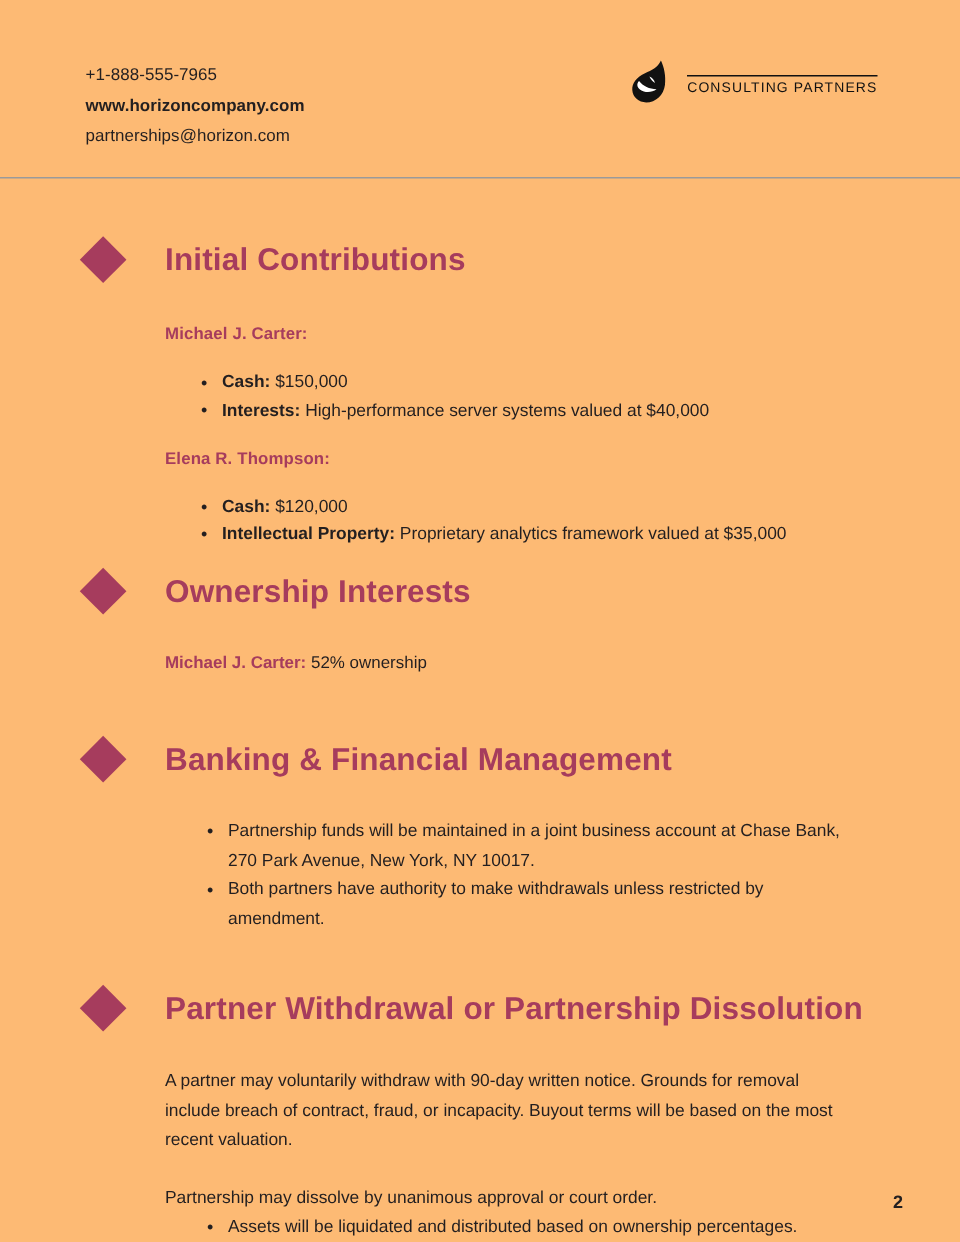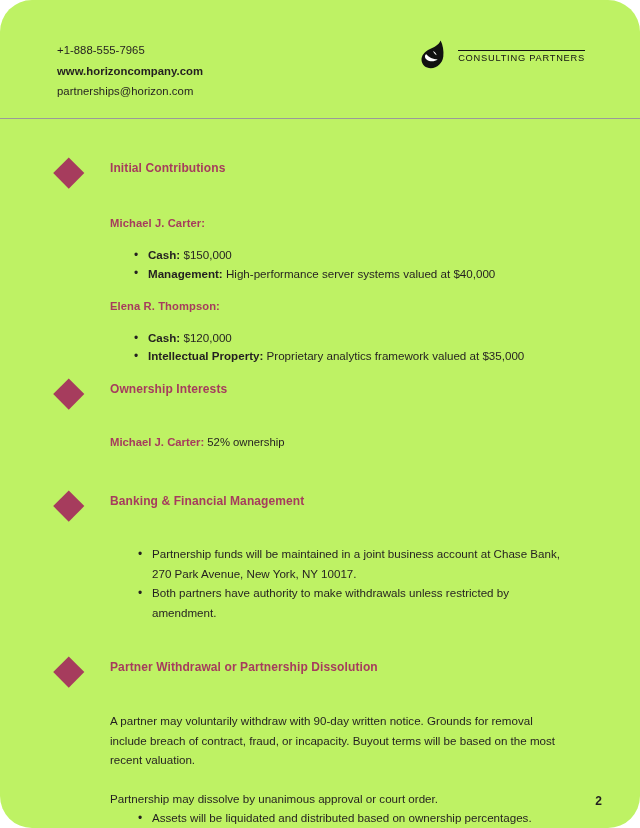--- a/index.html
+++ b/index.html
@@ -12,22 +12,21 @@
     height: 828px;
     position: relative;
     font-family: "Liberation Sans", sans-serif;
     color: #231f20;
     overflow: hidden;
   }
 
   .page {
     position: absolute;
     inset: 0;
-    background: #bef264;
-    border-radius: 32px;
+    background: #fdba74;
   }
 
   
   .header {
     position: absolute;
     left: 0;
     top: 0;
     width: 640px;
     height: 119px;
   }
@@ -119,21 +118,21 @@
     left: 58px;
     top: 2px;
     width: 21.5px;
     height: 21.5px;
     background: #a63c5d;
     transform: rotate(45deg);
   }
   .section-title {
     position: relative;
     margin-left: 110px;
-    font-size: 12px;
+    font-size: 21px;
     font-weight: bold;
     color: #a63c5d;
     letter-spacing: 0.1px;
     line-height: 1.25;
     padding-top: 1px;
   }
 
   .body-block {
     margin-left: 110px;
     margin-right: 52px;
@@ -238,21 +237,21 @@
     <div class="section" style="margin-top:41px;">
       <div class="section-head">
         <div class="diamond"></div>
         <div class="section-title">Initial Contributions</div>
       </div>
 
       <div class="body-block" style="margin-top:22px;">
         <div class="sub-name">Michael J. Carter:</div>
         <ul class="bullets">
           <li><span class="lbl">Cash:</span><span> $150,000</span></li>
-          <li><span class="lbl">Management:</span><span> High-performance server systems valued at $40,000</span></li>
+          <li><span class="lbl">Interests:</span><span> High-performance server systems valued at $40,000</span></li>
         </ul>
       </div>
 
       <div class="body-block" style="margin-top:17px;">
         <div class="sub-name">Elena R. Thompson:</div>
         <ul class="bullets">
           <li><span class="lbl">Cash:</span><span> $120,000</span></li>
           <li><span class="lbl">Intellectual Property:</span><span> Proprietary analytics framework valued at $35,000</span></li>
         </ul>
       </div>

